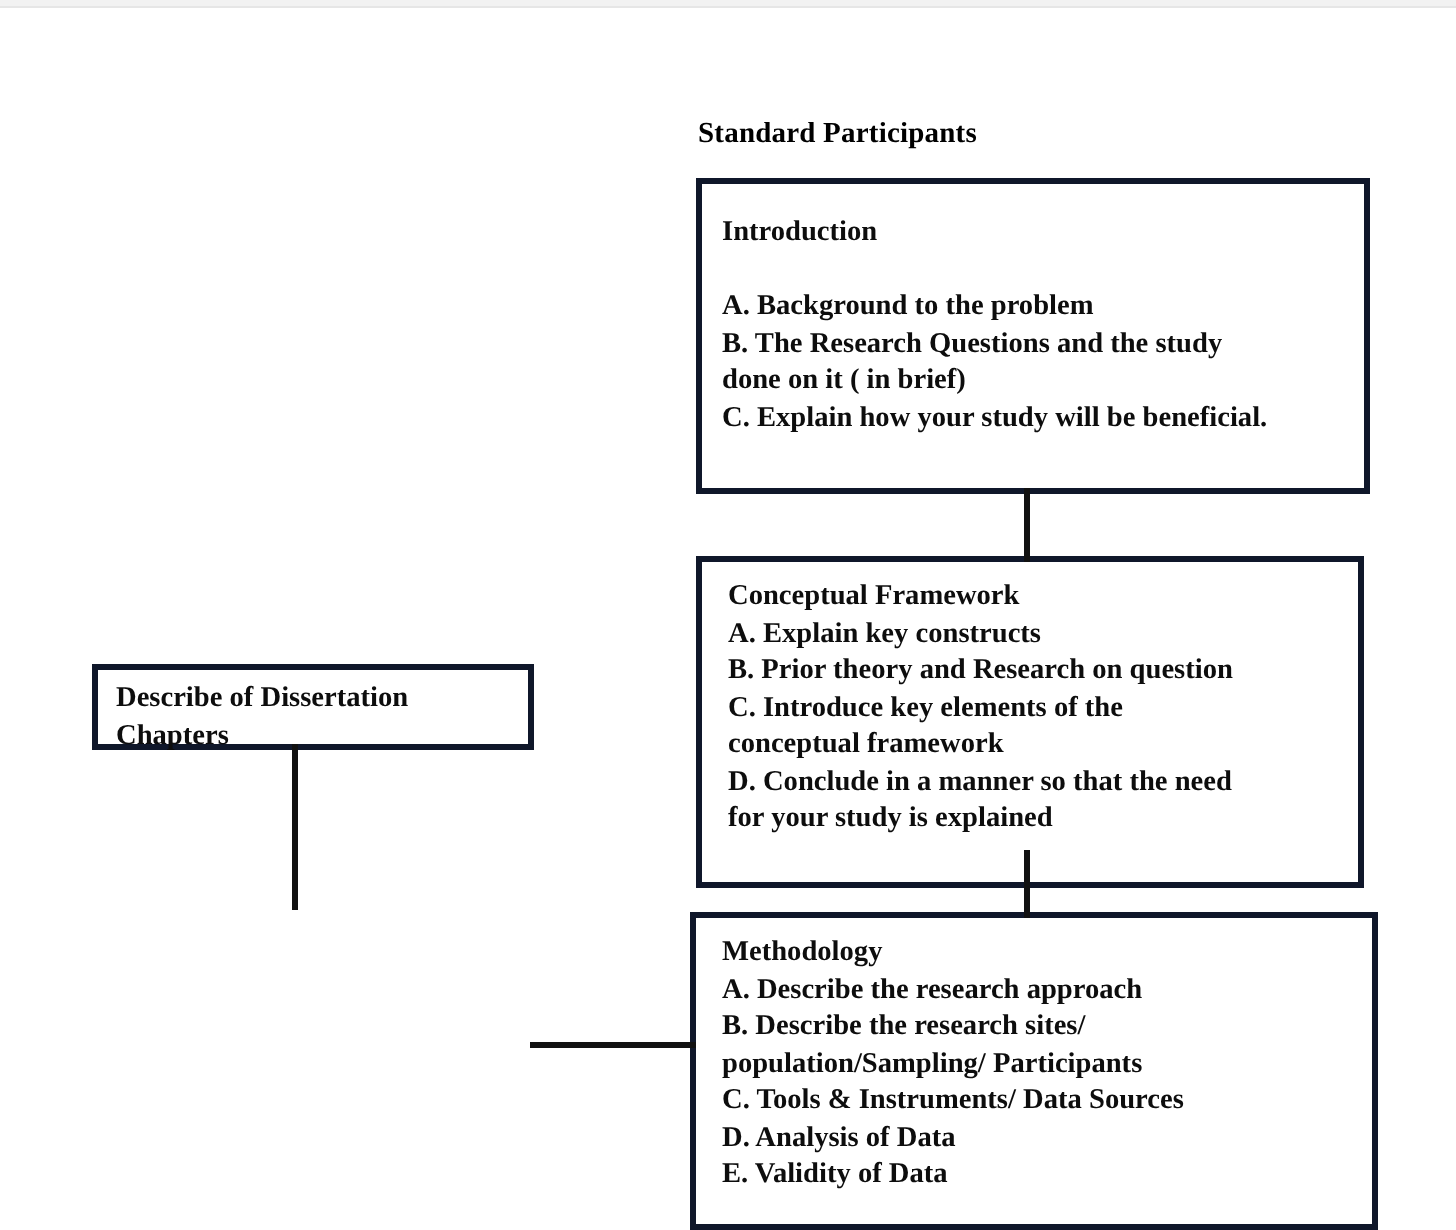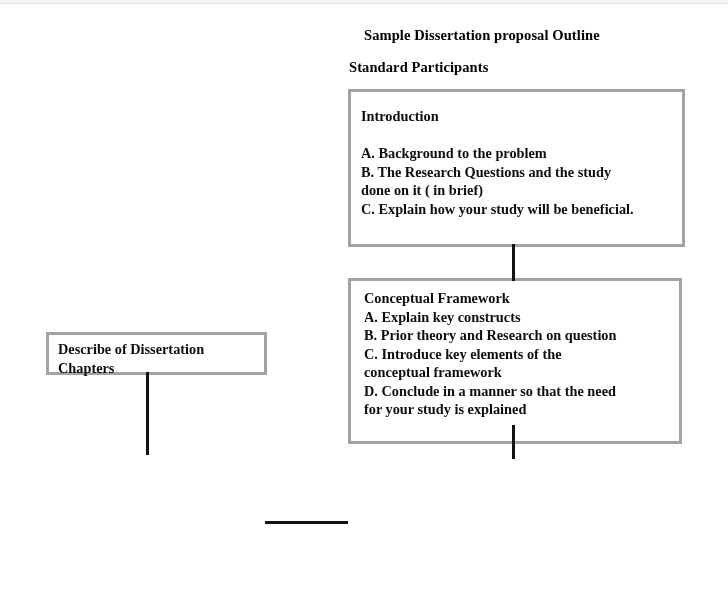--- a/index.html
+++ b/index.html
@@ -38,21 +38,21 @@
     letter-spacing: 0.1px;
     white-space: nowrap;
   }
   #title-main { left: 364px; top: 27px; }
   #title-sub  { left: 349px; top: 59px; }
 
   .box {
     position: absolute;
     box-sizing: border-box;
     background: #ffffff;
-    border: 3px solid #a3a3a3;
+    border: 3px solid #0f172a;
   }
   .box-text {
     font-weight: bold;
     font-size: 14.3px;
     line-height: 1.30;
     white-space: pre-line;
     color: #0d0d0d;
   }
 
   
@@ -105,21 +105,20 @@
   #conn-outline-timeline  { left: 146px; top: 372px; height: 83px; }
   #conn-timeline-method   { left: 265px; top: 521px; width: 83px; }
 </style>
 </head>
 <body>
 
 <div id="canvas">
 
   <div class="top-rule"></div>
 
-  <div class="heading" id="title-main">Sample Dissertation proposal Outline</div>
 
   <div class="heading" id="title-sub">Standard Participants</div>
 
   <div class="box" id="box-introduction">
     <div class="box-text">Introduction
 
 A. Background to the problem
 B. The Research Questions and the study
 done on it ( in brief)
 C. Explain how your study will be beneficial.</div>
@@ -128,20 +127,29 @@
   <div class="box" id="box-conceptual">
     <div class="box-text">Conceptual Framework
 A. Explain key constructs
 B. Prior theory and Research on question
 C. Introduce key elements of the
 conceptual framework
 D. Conclude in a manner so that the need
 for your study is explained</div>
   </div>
 
+  <div class="box" id="box-methodology">
+    <div class="box-text">Methodology
+A. Describe the research approach
+B. Describe the research sites/
+population/Sampling/ Participants
+C. Tools &amp; Instruments/ Data Sources
+D. Analysis of Data
+E. Validity of Data</div>
+  </div>
 
   <div class="box" id="box-outline">
     <div class="box-text">Describe of Dissertation
 Chapters</div>
   </div>
 
 
   <div class="connector v" id="conn-intro-conceptual"></div>
 
   <div class="connector v" id="conn-conceptual-method"></div>

